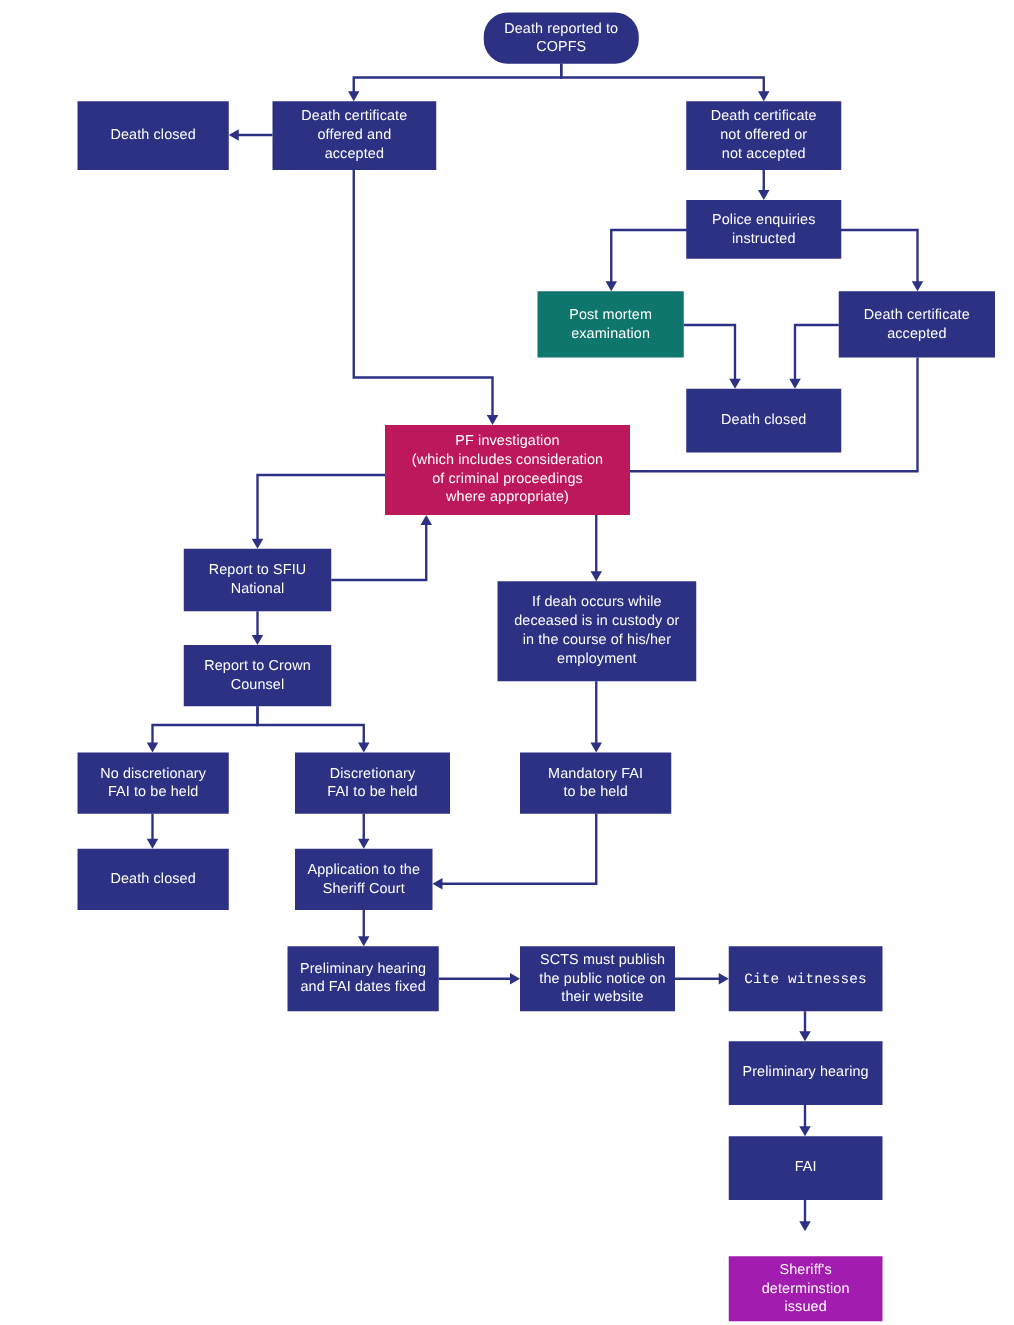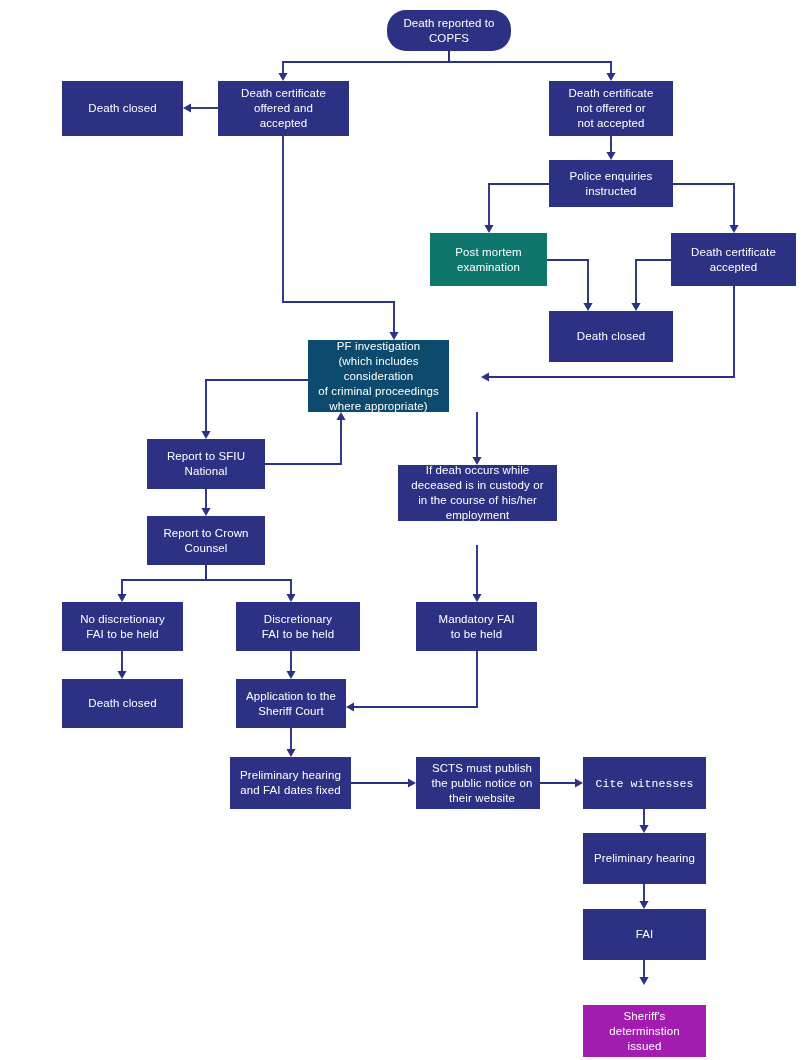--- a/index.html
+++ b/index.html
@@ -174,27 +174,27 @@
       </div>
       <div class="node" style="left: 430px; top: 233px; width: 117px; height: 53px; background: #0f766e; color: rgb(255, 255, 255);">
         <span>Post mortem<br>examination</span>
       </div>
       <div class="node" style="left: 671px; top: 233px; width: 125px; height: 53px; background: rgb(44, 49, 131); color: rgb(255, 255, 255);">
         <span>Death certificate<br>accepted</span>
       </div>
       <div class="node" style="left: 549px; top: 311px; width: 124px; height: 51px; background: rgb(44, 49, 131); color: rgb(255, 255, 255);">
         <span>Death closed</span>
       </div>
-      <div class="node" style="left: 308px; top: 340px; width: 141px; height: 72px; background: #0c4a6e; color: rgb(255, 255, 255);">
+      <div class="node" style="left: 308px; top: 340px; width: 196px; height: 72px; background: #be185d; color: rgb(255, 255, 255);">
         <span>PF investigation<br>(which includes consideration<br>of criminal proceedings<br>where appropriate)</span>
       </div>
       <div class="node" style="left: 147px; top: 439px; width: 118px; height: 50px; background: rgb(44, 49, 131); color: rgb(255, 255, 255);">
         <span>Report to SFIU<br>National</span>
       </div>
-      <div class="node" style="left: 398px; top: 465px; width: 159px; height: 56px; background: rgb(44, 49, 131); color: rgb(255, 255, 255);">
+      <div class="node" style="left: 398px; top: 465px; width: 159px; height: 80px; background: rgb(44, 49, 131); color: rgb(255, 255, 255);">
         <span>If deah occurs while<br>deceased is in custody or<br>in the course of his/her<br>employment</span>
       </div>
       <div class="node" style="left: 147px; top: 516px; width: 118px; height: 49px; background: rgb(44, 49, 131); color: rgb(255, 255, 255);">
         <span>Report to Crown<br>Counsel</span>
       </div>
       <div class="node" style="left: 62px; top: 602px; width: 121px; height: 49px; background: rgb(44, 49, 131); color: rgb(255, 255, 255);">
         <span>No discretionary<br>FAI to be held</span>
       </div>
       <div class="node" style="left: 236px; top: 602px; width: 124px; height: 49px; background: rgb(44, 49, 131); color: rgb(255, 255, 255);">
         <span>Discretionary<br>FAI to be held</span>

